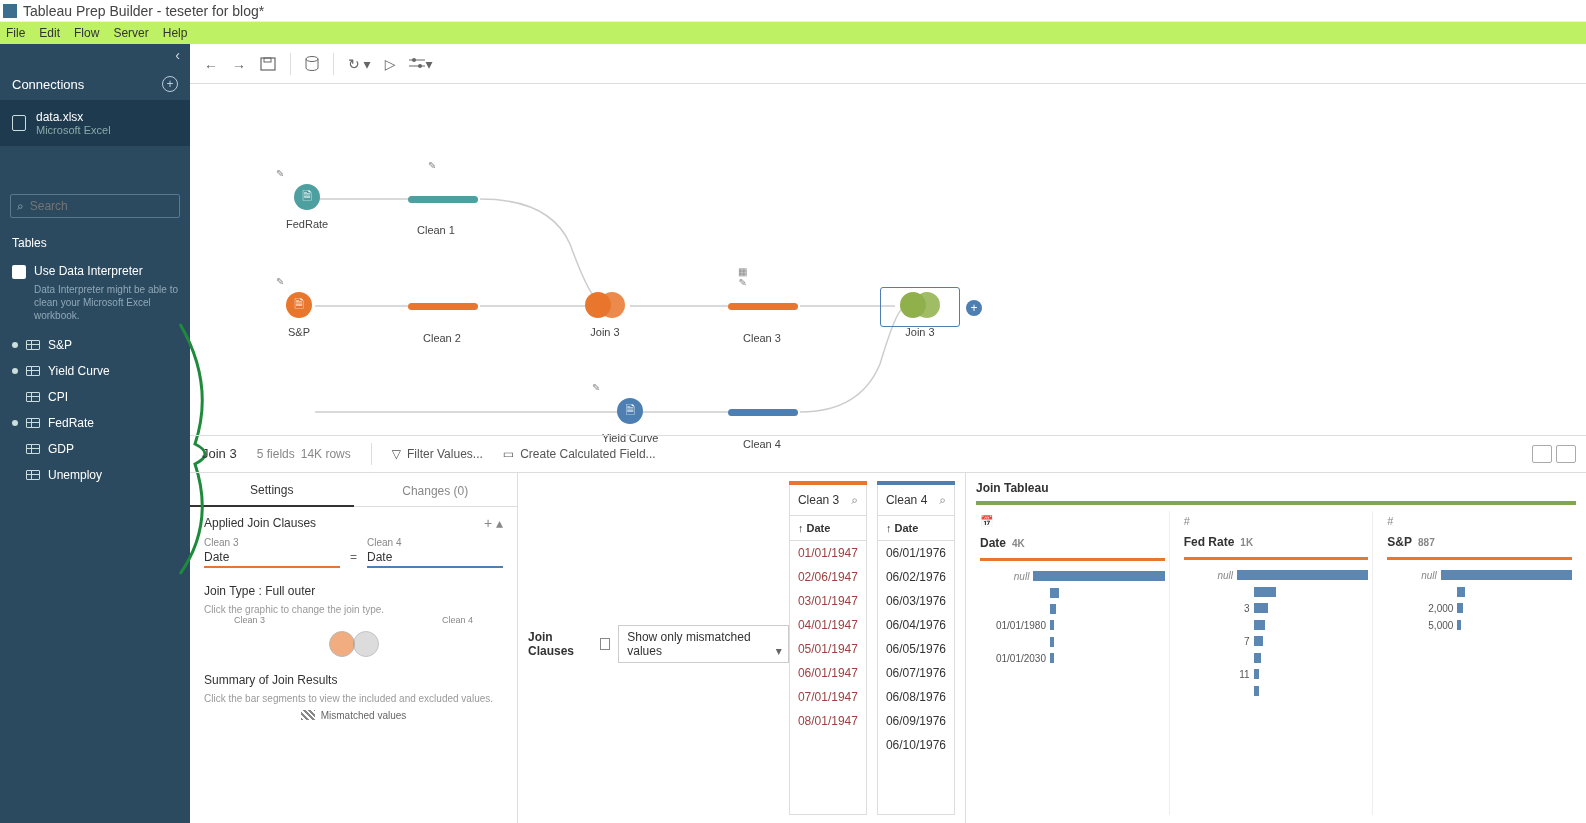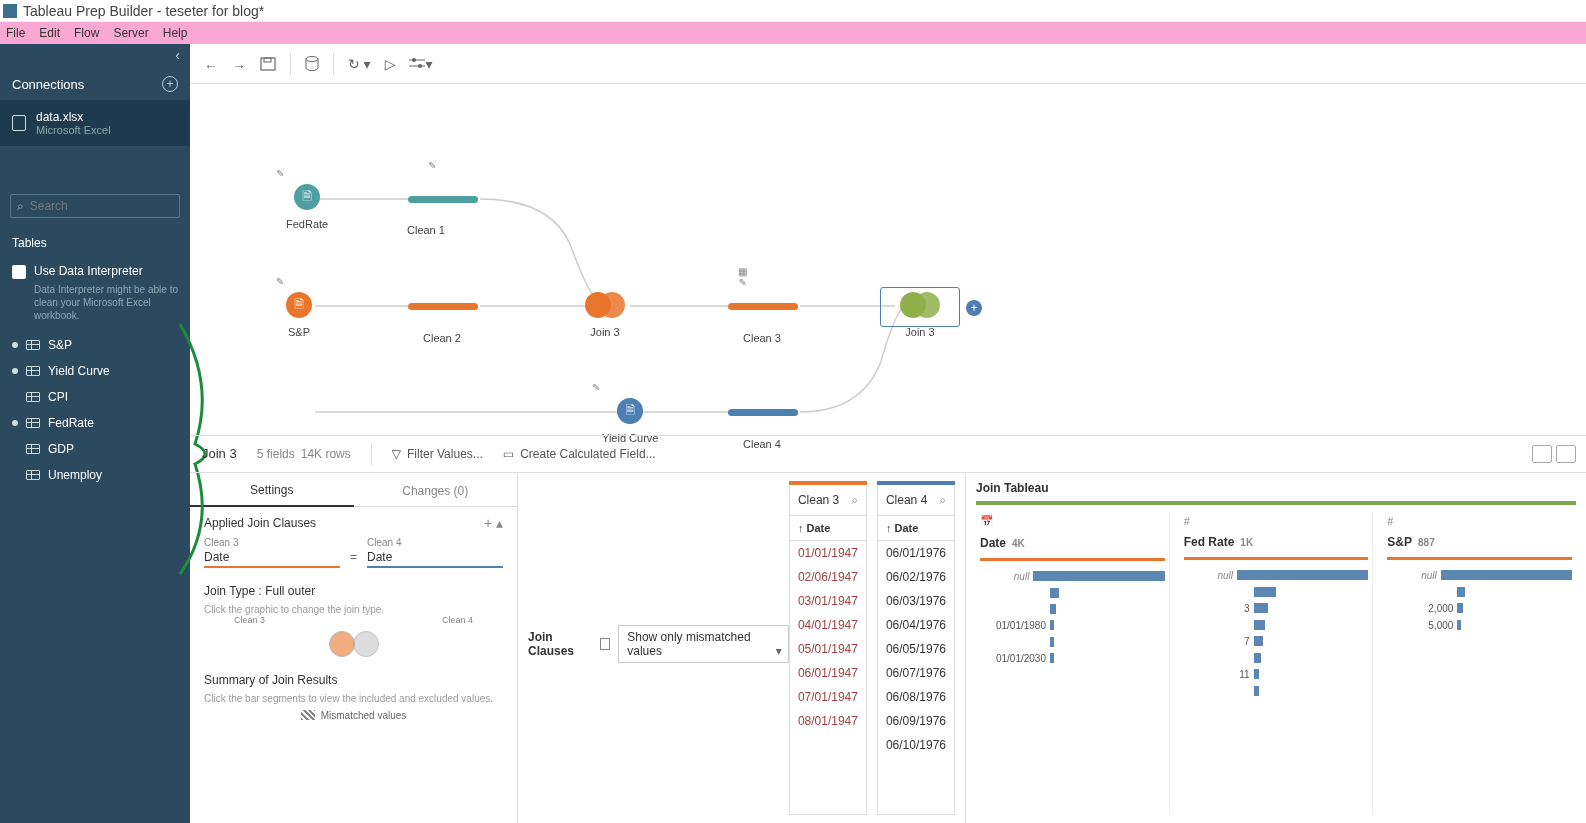--- a/index.html
+++ b/index.html
@@ -1,20 +1,20 @@
 <!DOCTYPE html>
 <html><head>
 <meta charset="utf-8">
 <style>
 *{box-sizing:border-box;margin:0;padding:0;font-family:"Segoe UI",Arial,sans-serif}
 body{width:1586px;height:823px;overflow:hidden;background:#fff;font-size:12px;color:#333}
 .titlebar{height:22px;display:flex;align-items:center;padding:0 3px;background:#fff;border-bottom:1px solid #eee}
 .titlebar .appicon{width:14px;height:14px;background:#3b6e8f;margin-right:6px;display:inline-block}
 .titlebar span{font-size:14px;color:#444}
-.menubar{height:22px;display:flex;align-items:center;padding:0 6px;gap:14px;background:#f9a8d4}
+.menubar{height:22px;display:flex;align-items:center;padding:0 6px;gap:14px;background:#bef264}
 .menubar span{font-size:12px;color:#333;cursor:pointer}
 .app{display:flex;height:779px}
 .sidebar{width:190px;background:#2b4a5f;color:#cdd;display:flex;flex-direction:column;position:relative}
 .sb-collapse{height:22px;text-align:right;padding:3px 10px;color:#cdd;cursor:pointer;font-size:14px}
 .sb-section-hdr{display:flex;justify-content:space-between;align-items:center;padding:10px 12px 8px;font-size:13px;color:#fff}
 .sb-section-hdr .plus{width:16px;height:16px;border:1.5px solid #bcd;border-radius:50%;display:flex;align-items:center;justify-content:center;font-size:12px;color:#bcd;cursor:pointer}
 .conn-item{background:#1e3a4f;padding:10px 12px;display:flex;align-items:center;gap:10px}
 .conn-item .fi{width:14px;height:16px;border:1.5px solid #cdd;border-radius:2px}
 .conn-item .t1{color:#fff;font-size:12px}
 .conn-item .t2{color:#8aa;font-size:11px}
@@ -236,21 +236,21 @@
       <div class="node" style="left:96px;top:100px">
         <span class="edit" style="left:-10px">✎</span>
         <div class="circ teal">🗎</div>
         <div class="lbl">FedRate</div>
       </div>
 
       <div class="pill teal" style="left:218px;top:112px"></div>
       <div class="node" style="left:238px;top:92px">
           <span class="edit">✎</span>
         </div>
-      <div class="pill-lbl" style="left:217px;top:140px">Clean 1</div>
+      <div class="pill-lbl" style="left:227px;top:140px">Clean 1</div>
 
       <div class="node" style="left:96px;top:208px">
         <span class="edit" style="left:-10px">✎</span>
         <div class="circ orange">🗎</div>
         <div class="lbl">S&amp;P</div>
       </div>
 
       <div class="pill orange" style="left:218px;top:219px"></div>
       <div class="pill-lbl" style="left:233px;top:248px">Clean 2</div>
 

